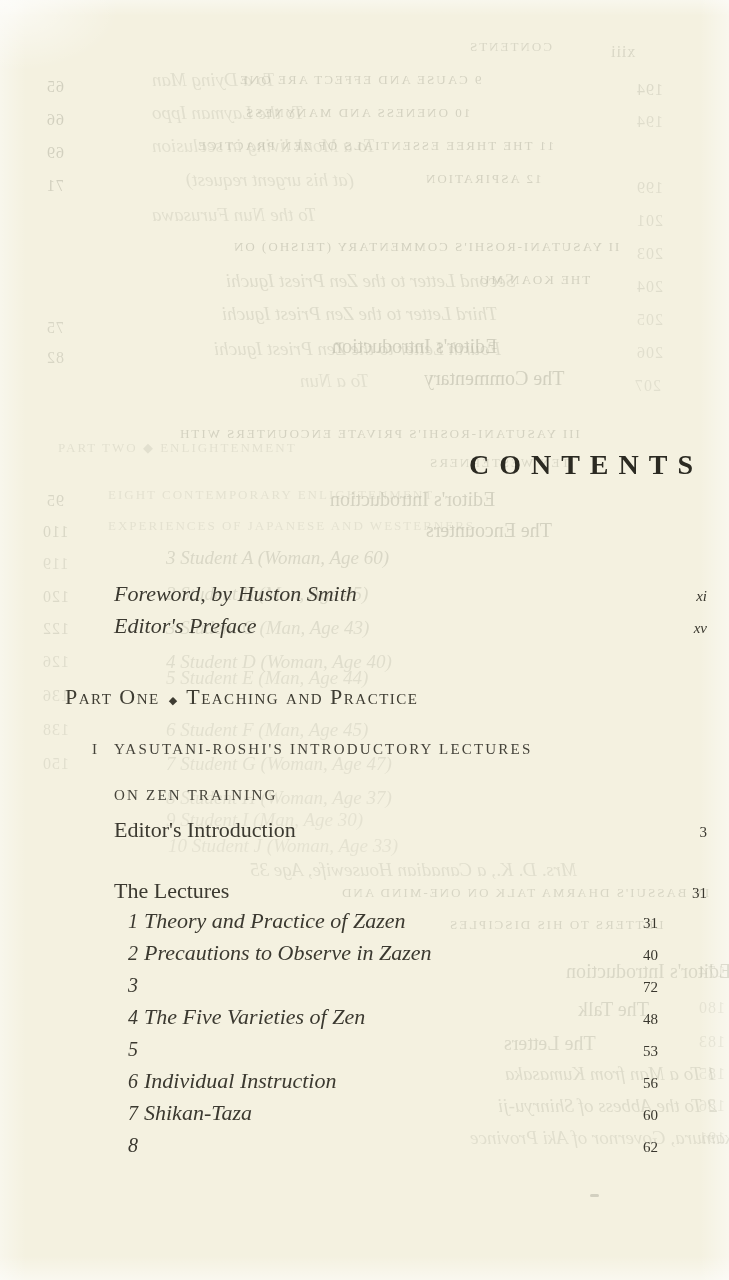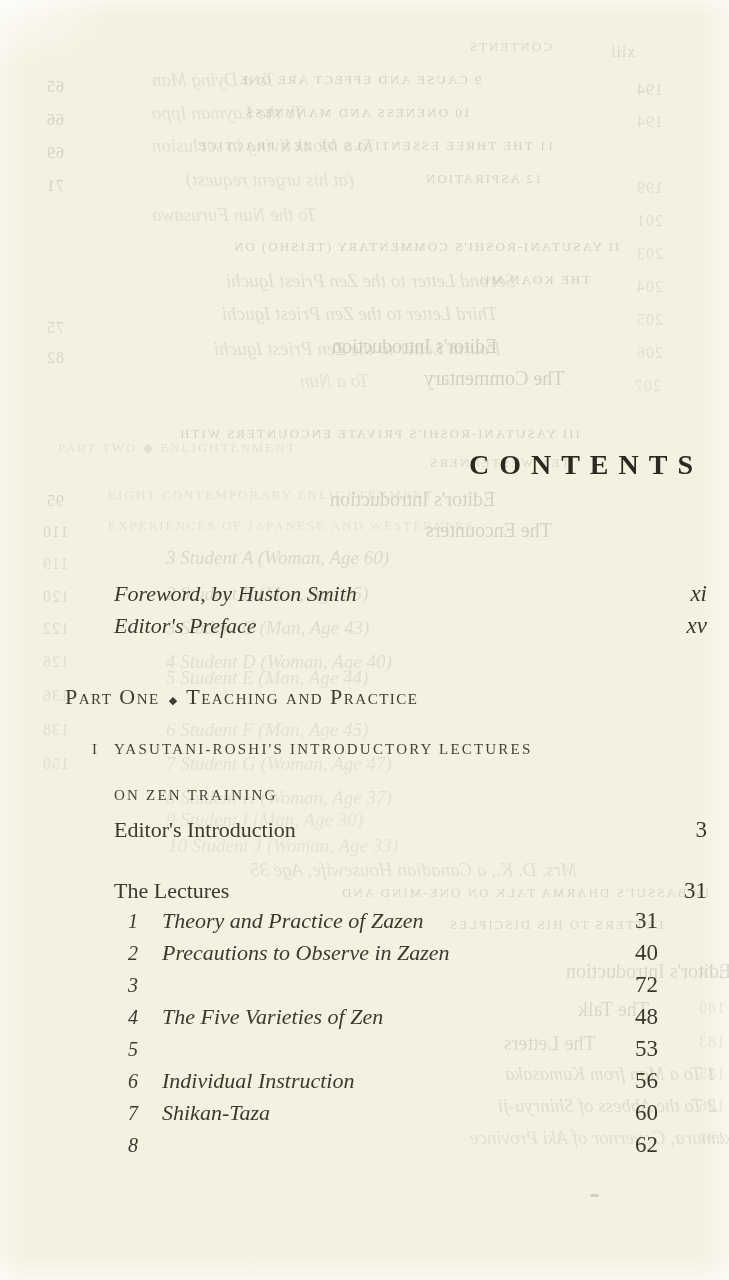--- a/index.html
+++ b/index.html
@@ -30,35 +30,35 @@
 
   
   .contents-title{
     position:absolute;top:451px;right:26px;margin:0;
     font-size:28px;font-weight:600;letter-spacing:10px;
     color:#2b2a22;line-height:1;
   }
   .toc{position:absolute;left:65px;top:0;width:593px;height:100%;}
   .row{position:absolute;left:0;width:100%;display:flex;align-items:baseline;
        font-size:22px;line-height:26px;}
-  .row .pnum{margin-left:auto;font-size:23px;color:#39372e;}
+  .row .pnum{margin-left:auto;font-size:15px;color:#39372e;}
   .it{font-style:italic;}
   .indent{padding-left:49px;}
   .part-heading{
     font-variant:small-caps;font-size:22px;letter-spacing:1.5px;color:#3e3c32;
   }
   .part-heading .sep{font-size:11px;margin:0 9px;vertical-align:3px;letter-spacing:0;}
   .chapter{
     text-transform:uppercase;font-size:15px;letter-spacing:2.2px;color:#45433a;
     line-height:24px;
   }
   .chapter .ch-num{display:inline-block;width:22px;padding-left:27px;}
   .chapter.cont{padding-left:49px;margin-top:16px;}
   .lec .lnum{display:inline-block;width:73px;text-align:right;font-size:20px;font-style:italic;}
-  .lec .ltitle{margin-left:24px;}
+  .lec .ltitle{margin-left:6px;}
   .speck{position:absolute;left:590px;top:1194px;width:9px;height:3px;
          border-radius:2px;background:#b7b5a5;opacity:.55;}
 </style>
 </head>
 <body>
 
 <div class="page">
 
   <div class="ghost-layer" id="ghost-layer">
       <div class="g sc mir" style="left: 468px; top: 40px; opacity: 0.4;">Contents</div>

